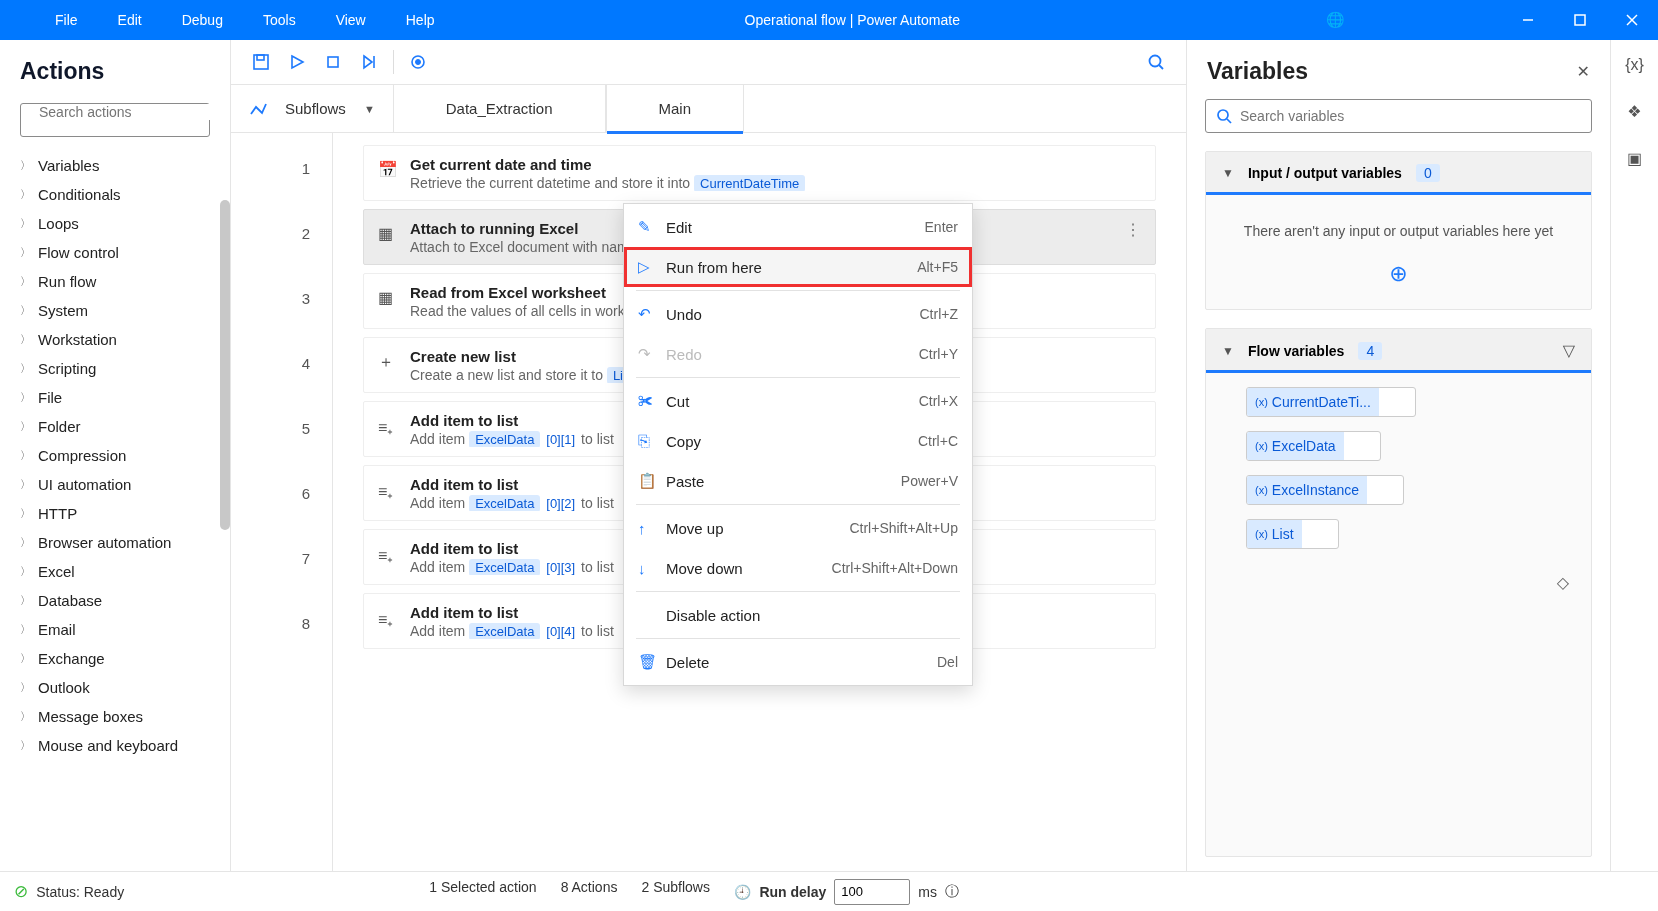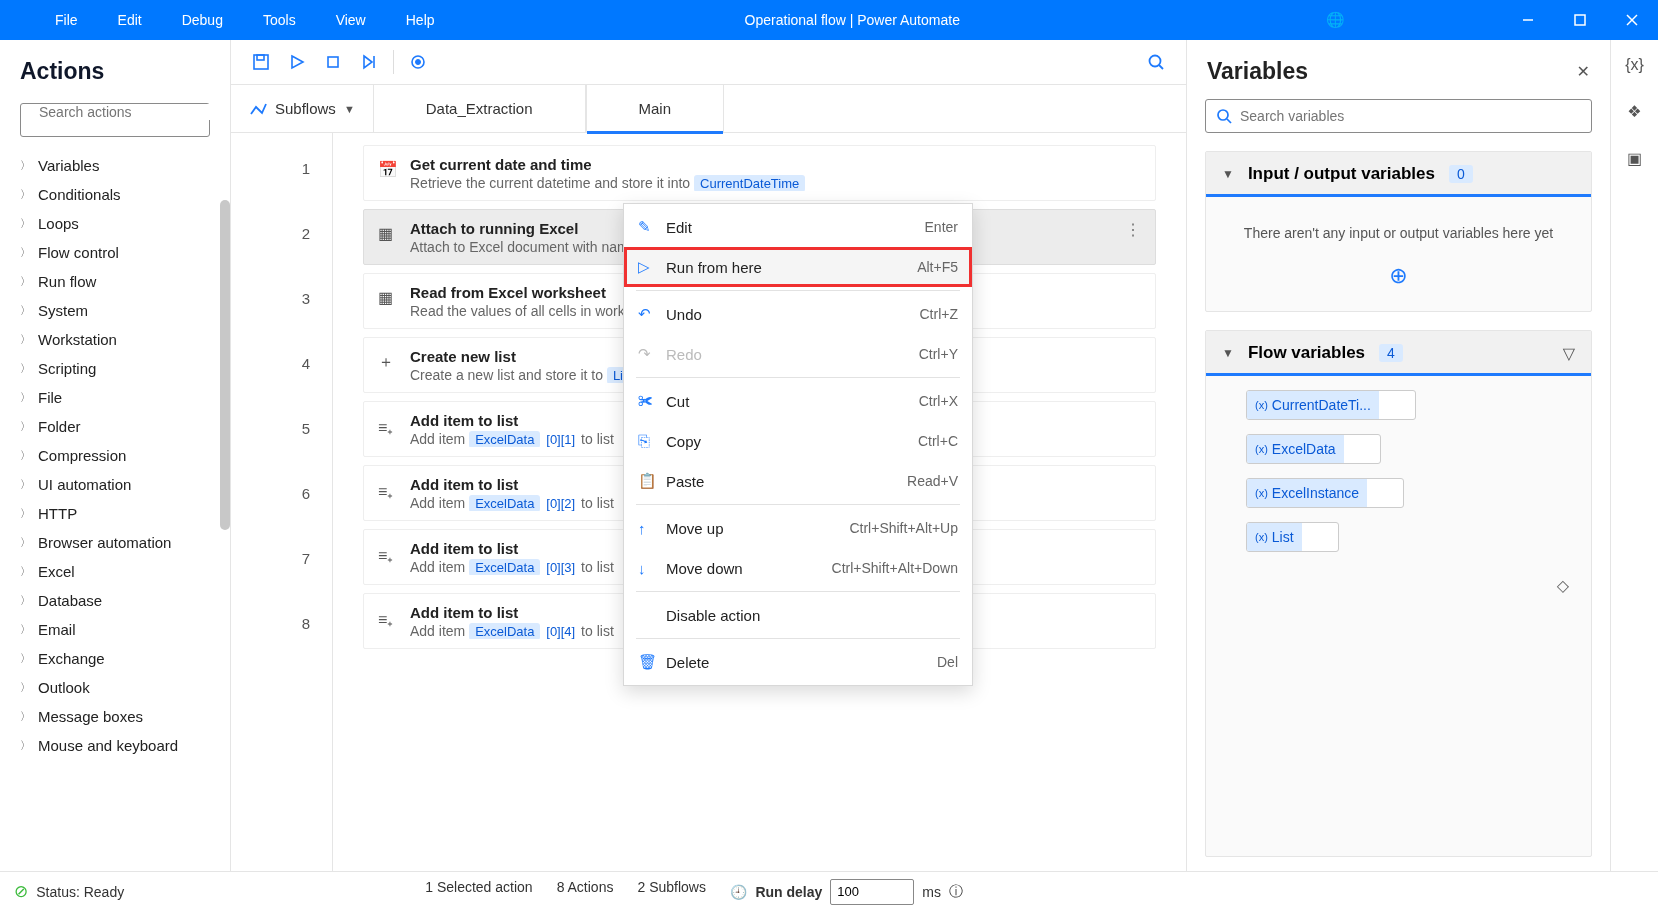--- a/index.html
+++ b/index.html
@@ -31,21 +31,21 @@
 
 
 .center { flex: 1; display: flex; flex-direction: column; min-width: 0; }
 .toolbar { height: 45px; border-bottom: 1px solid #e5e5e5; display: flex; align-items: center; padding: 0 12px; }
 .toolbar .tb-btn { width: 36px; height: 36px; display: flex; align-items: center; justify-content: center; }
 .toolbar .sep { width: 1px; height: 24px; background: #ddd; margin: 0 6px; }
 .toolbar svg { stroke: #1e7afd; fill: none; }
 .toolbar .spacer { flex: 1; }
 
 .tabsrow { height: 48px; border-bottom: 1px solid #e5e5e5; display: flex; align-items: center; }
-.subflows { display: flex; align-items: center; padding: 0 18px; gap: 8px; font-size: 15px; color: #333; }
+.subflows { display: flex; align-items: center; padding: 0 18px; gap: 18px; font-size: 15px; color: #333; }
 .subflows svg { stroke: #1e7afd; fill: none; }
 .tab { padding: 0 52px; height: 48px; display: flex; align-items: center; font-size: 15px; color: #333; border-right: 1px solid #e5e5e5; position: relative; border-left: 1px solid #e5e5e5; }
 .tab.active { font-weight: 400; }
 .tab.active::after { content:""; position: absolute; bottom: -1px; left: 0; right: 0; height: 3px; background: #1e7afd; }
 
 .flow-area { flex: 1; display: flex; min-height: 0; position: relative; }
 .line-numbers { width: 102px; text-align: right; padding-top: 22px; color: #555; font-size: 15px; border-right: 1px solid #e5e5e5; }
 .line-numbers div { height: 65px; padding-right: 22px; line-height: 28px; }
 .steps { flex: 1; padding: 12px 30px; overflow: hidden; }
 .step { border: 1px solid #eee; border-radius: 2px; margin-bottom: 8px; padding: 10px 14px; display: flex; align-items: flex-start; height: 56px; background: #fff; }
@@ -72,21 +72,21 @@
 
 .vars-panel { width: 424px; border-left: 1px solid #e5e5e5; display: flex; flex-direction: column; }
 .vars-header { display: flex; align-items: center; padding: 18px 20px 8px; }
 .vars-header h2 { font-size: 23px; font-weight: 600; flex: 1; color: #222; }
 .vars-header .x { font-size: 16px; color: #555; }
 .vars-search { margin: 6px 18px 14px; height: 34px; border: 1px solid #8a8a8a; border-radius: 3px; display: flex; align-items: center; padding: 0 10px; }
 .vars-search svg { stroke: #1e7afd; margin-right: 8px; }
 .vars-search input { border: none; outline: none; font-size: 14px; flex: 1; }
 .var-section { margin: 4px 18px 14px; border: 1px solid #e5e5e5; border-radius: 2px; background: #fafafa; }
 .var-sec-head { display: flex; align-items: center; padding: 12px 16px; gap: 14px; border-bottom: 1px solid #e5e5e5; background: #f1f1f1; }
-.var-sec-head .title { font-size: 17px; font-weight: 600; }
+.var-sec-head .title { font-size: 14px; font-weight: 600; }
 .var-sec-head .badge { background: #d9eaff; color: #0a5ad6; padding: 1px 8px; border-radius: 3px; font-size: 14px; }
 .var-sec-head .rest { flex: 1; }
 .var-sec-head .filter { color: #555; }
 .var-sec-head.active-line { position: relative; }
 .var-sec-head.active-line::after { content:""; position:absolute; left:0; right:0; bottom:-1px; height:3px; background:#1e7afd; }
 .var-empty { padding: 28px 16px 22px; text-align: center; color: #555; font-size: 14px; }
 .var-add { text-align: center; padding: 0 0 22px; color: #1e7afd; font-size: 22px; }
 .var-chips { padding: 14px 40px 24px; display: flex; flex-direction: column; gap: 14px; }
 .chip { display: inline-flex; align-items: center; border: 1px solid #ccc; border-radius: 3px; height: 30px; overflow: hidden; width: fit-content; background:#fff; }
 .chip .seg { display: flex; align-items: center; background: #d9eaff; color: #0a5ad6; height: 100%; padding: 0 8px; font-size: 14px; gap: 4px; }
@@ -96,21 +96,21 @@
 .eraser { text-align: right; padding: 0 22px 8px; color: #666; }
 
 
 .rail { width: 48px; border-left: 1px solid #e5e5e5; display: flex; flex-direction: column; align-items: center; padding-top: 16px; gap: 28px; color: #555; font-size: 16px; }
 
 
 .statusbar { height: 40px; border-top: 1px solid #e5e5e5; display: flex; align-items: center; padding: 0 14px; font-size: 14px; color: #333; }
 .statusbar .ok { color: #3cbb3c; margin-right: 8px; font-size: 17px; }
 .statusbar .mid { flex: 1; display: flex; justify-content: center; gap: 24px; }
 .delay-box { display: flex; align-items: center; gap: 8px; }
-.delay-input { width: 84px; height: 26px; border: 1px solid #888; border-radius: 2px; padding: 0 6px; font-size: 13px; }
+.delay-input { width: 76px; height: 26px; border: 1px solid #888; border-radius: 2px; padding: 0 6px; font-size: 13px; }
 </style>
 </head>
 <body>
 
 <div class="titlebar">
   <div class="menu" id="titlebar-menus">
       <span>File</span>
       <span>Edit</span>
       <span>Debug</span>
       <span>Tools</span>
@@ -393,21 +393,21 @@
             <span class="sc">Ctrl+X</span>
           </div>
           <div class="cm-item">
             <span class="ico">⎘</span>
             <span class="lbl">Copy</span>
             <span class="sc">Ctrl+C</span>
           </div>
           <div class="cm-item">
             <span class="ico">📋</span>
             <span class="lbl">Paste</span>
-            <span class="sc">Read+V</span>
+            <span class="sc">Power+V</span>
           </div>
           <div class="cm-sep"></div>
           <div class="cm-item">
             <span class="ico">↑</span>
             <span class="lbl">Move up</span>
             <span class="sc">Ctrl+Shift+Alt+Up</span>
           </div>
           <div class="cm-item">
             <span class="ico">↓</span>
             <span class="lbl">Move down</span>

